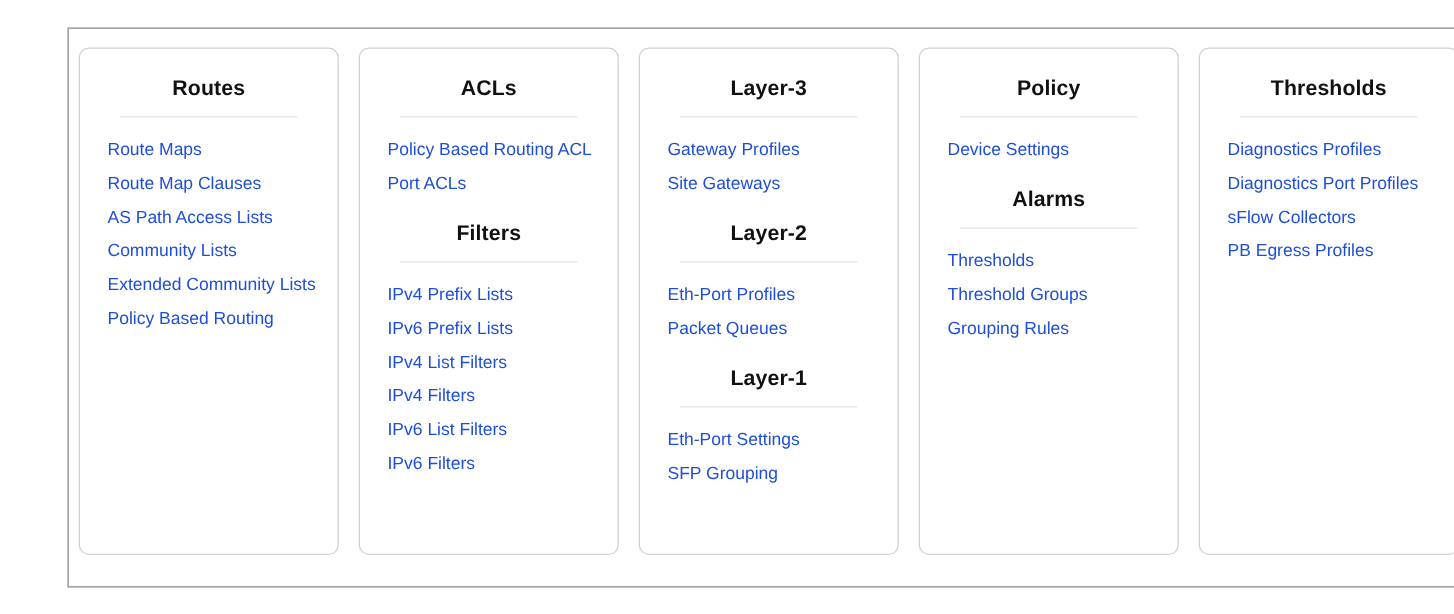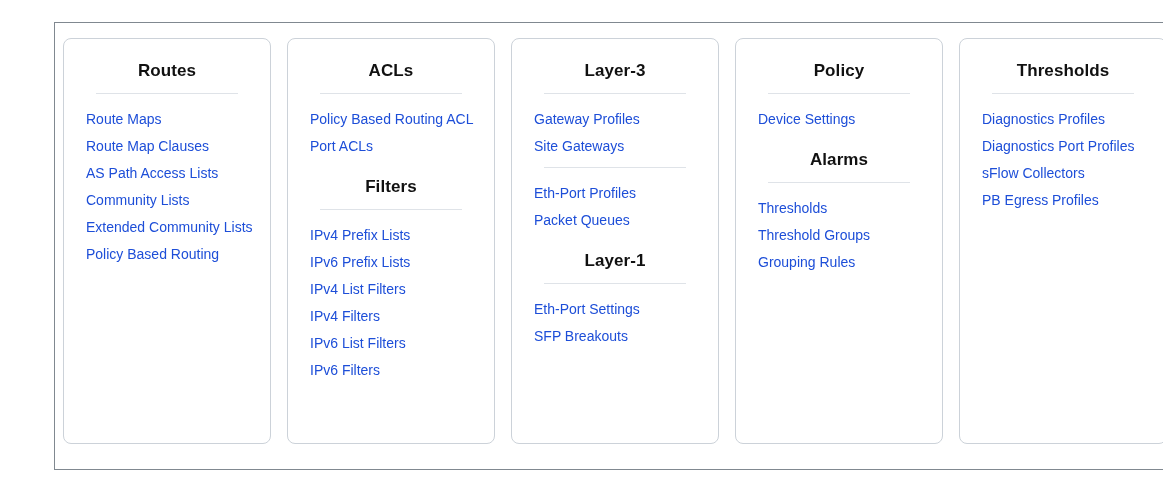--- a/index.html
+++ b/index.html
@@ -137,32 +137,33 @@
       <div class="card">
         <div class="section">
           <div class="section-heading">Layer-3</div>
           <div class="heading-divider"></div>
           <ul class="item-list">
             <li>Gateway Profiles</li>
             <li>Site Gateways</li>
           </ul>
         </div>
         <div class="section">
+          <div class="section-heading">Layer-2</div>
           <div class="heading-divider"></div>
           <ul class="item-list">
             <li>Eth-Port Profiles</li>
             <li>Packet Queues</li>
           </ul>
         </div>
         <div class="section">
           <div class="section-heading">Layer-1</div>
           <div class="heading-divider"></div>
           <ul class="item-list">
             <li>Eth-Port Settings</li>
-            <li>SFP Breakouts</li>
+            <li>SFP Grouping</li>
           </ul>
         </div>
       </div>
       <div class="card">
         <div class="section">
           <div class="section-heading">Policy</div>
           <div class="heading-divider"></div>
           <ul class="item-list">
             <li>Device Settings</li>
           </ul>

